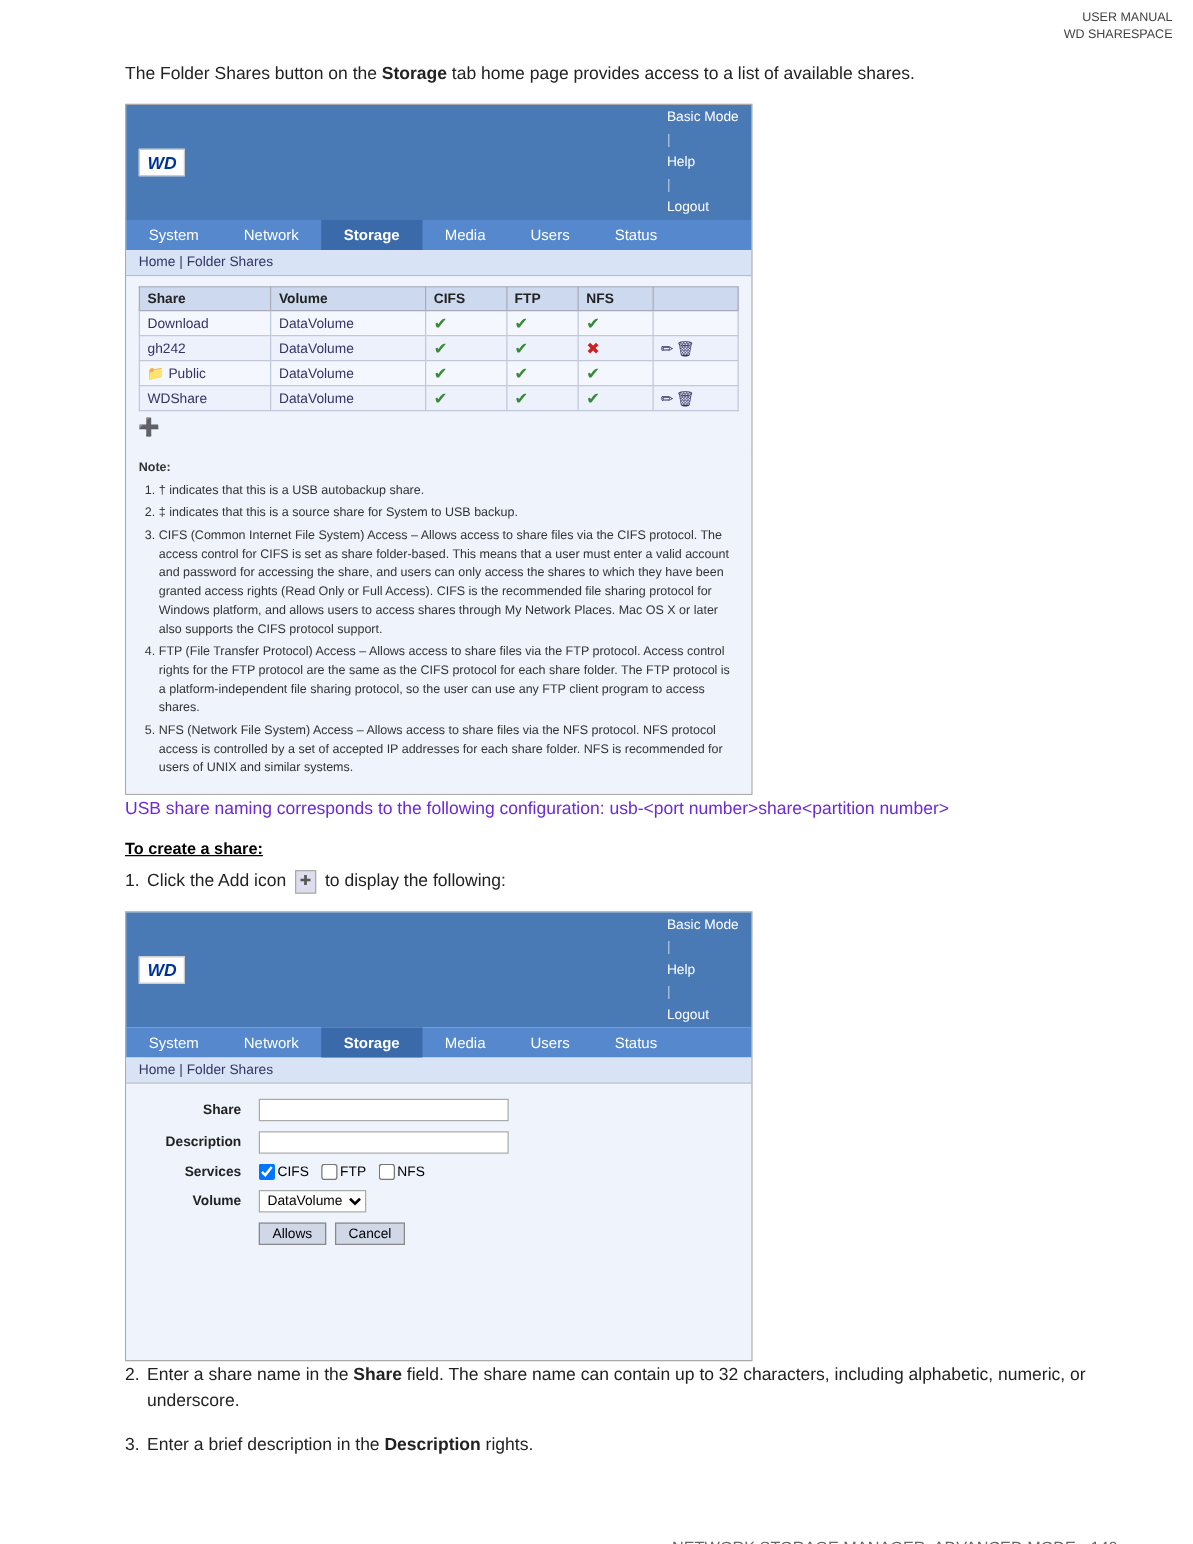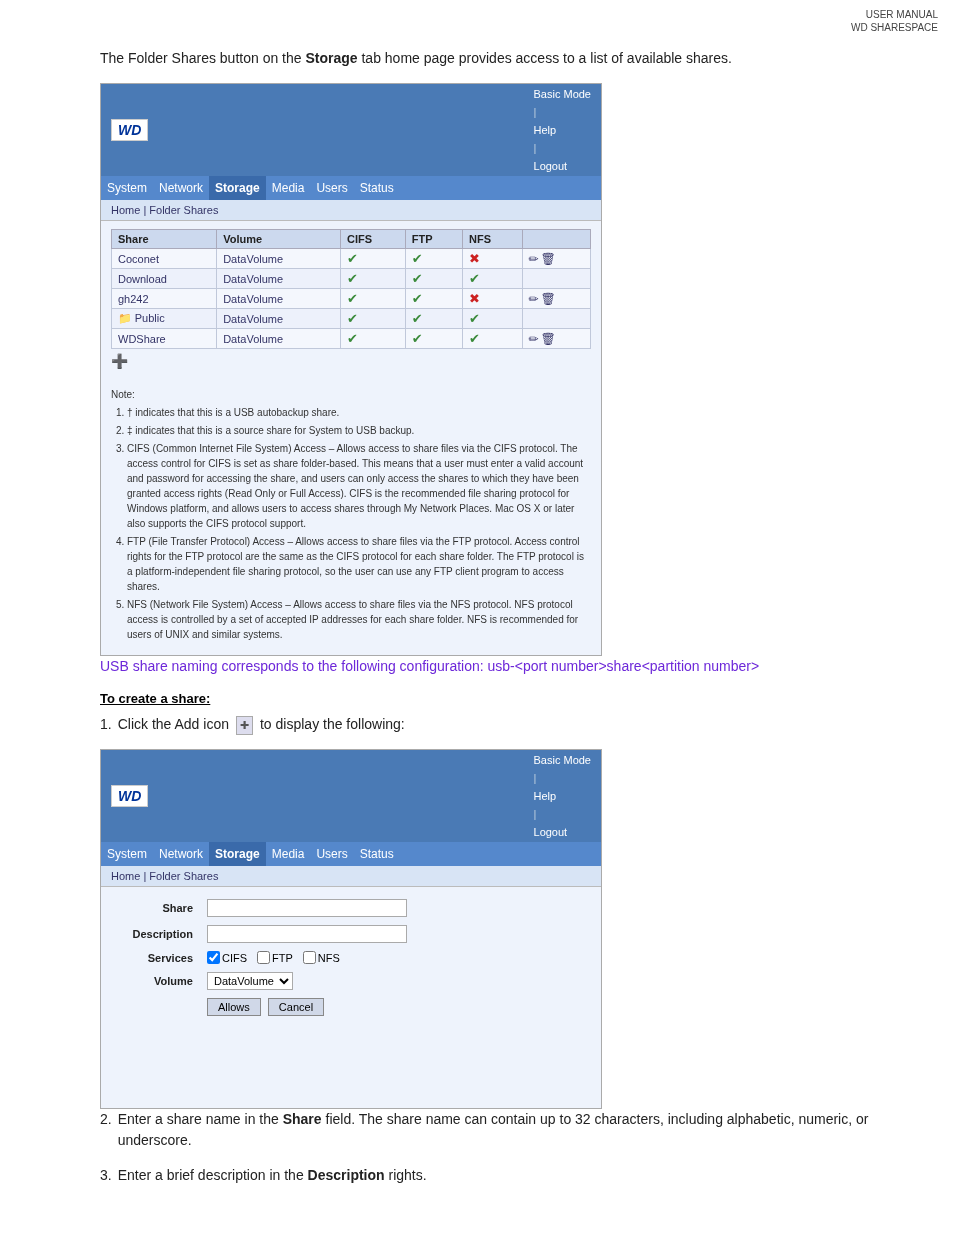--- a/index.html
+++ b/index.html
@@ -80,21 +80,21 @@
     }
 
     
     .wd-navbar {
       background: #5588cc;
       display: flex;
       align-items: stretch;
     }
 
     .wd-nav-item {
-      padding: 5px 6px;
+      padding: 5px 18px;
       font-size: 12px;
       color: #fff;
       cursor: pointer;
       font-weight: normal;
     }
 
     .wd-nav-item.active {
       background: #3a6aaa;
       font-weight: bold;
     }
@@ -153,21 +153,21 @@
     
     .wd-notes {
       padding: 6px 10px 10px 10px;
       background: #eef3fc;
       font-size: 10px;
       color: #333;
       line-height: 1.5;
     }
 
     .wd-notes .note-title {
-      font-weight: normal;
+      font-weight: bold;
       margin-bottom: 3px;
     }
 
     .wd-notes ol {
       padding-left: 16px;
     }
 
     .wd-notes li {
       margin-bottom: 3px;
     }
@@ -326,33 +326,20 @@
           <tr>
             <th>Share</th>
             <th>Volume</th>
             <th>CIFS</th>
             <th>FTP</th>
             <th>NFS</th>
             <th></th>
           </tr>
         </thead>
         <tbody>
-          <tr>
-            <td><a style="color:#336;font-size:11px;">Coconet</a></td>
-            <td>DataVolume</td>
-            <td><span class="check-icon">✔</span></td>
-            <td><span class="check-icon">✔</span></td>
-            <td><span class="cross-icon">✖</span></td>
-            <td>
-              <div class="action-icons">
-                <span style="cursor:pointer;font-size:12px;">✏</span>
-                <span style="cursor:pointer;font-size:12px;">🗑</span>
-              </div>
-            </td>
-          </tr>
           <tr>
             <td><a style="color:#336;font-size:11px;">Download</a></td>
             <td>DataVolume</td>
             <td><span class="check-icon">✔</span></td>
             <td><span class="check-icon">✔</span></td>
             <td><span class="check-icon">✔</span></td>
             <td></td>
           </tr>
           <tr>
             <td><a style="color:#336;font-size:11px;">gh242</a></td>

